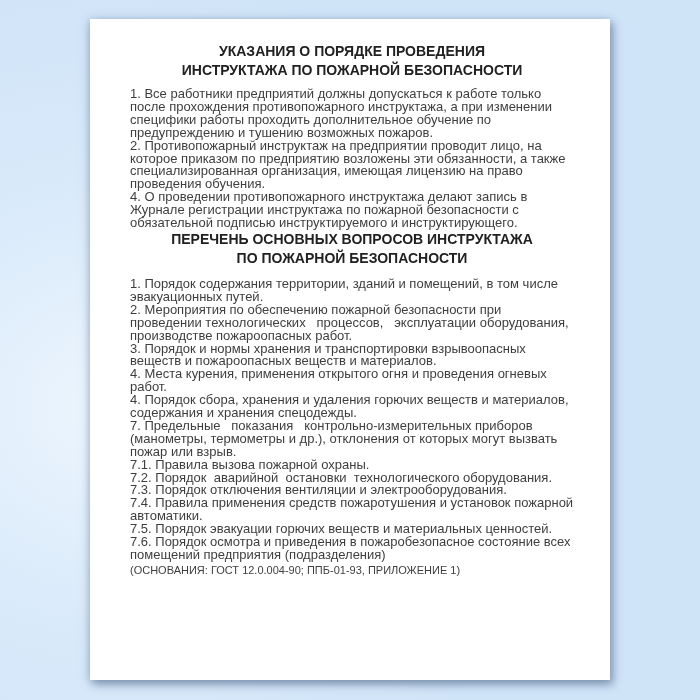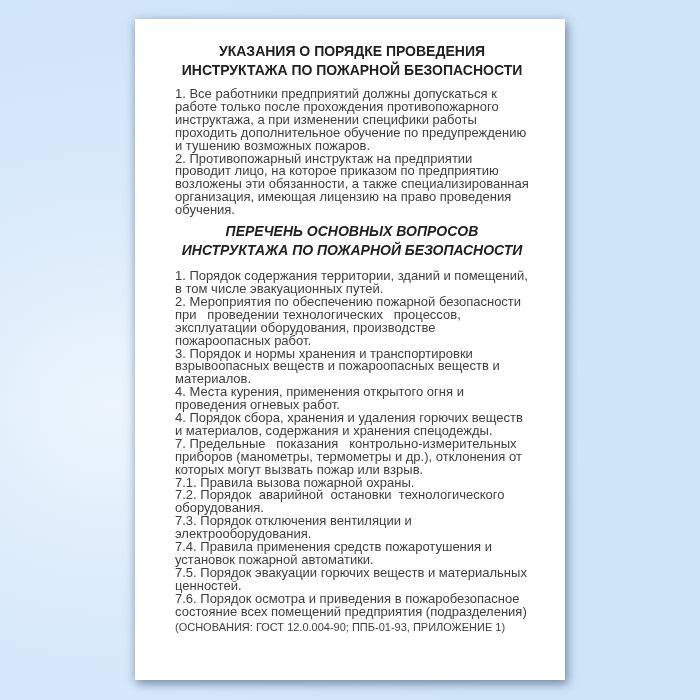--- a/index.html
+++ b/index.html
@@ -3,40 +3,40 @@
 <meta charset="utf-8">
 <style>
   * { margin: 0; padding: 0; box-sizing: border-box; }
   html, body { width: 700px; height: 700px; overflow: hidden; }
   body {
     font-family: "Liberation Sans", "DejaVu Sans", sans-serif;
     background:
       radial-gradient(ellipse 480px 430px at 16% 58%, #ecf5fd 0%, #d8e9fa 55%, #d0e4f8 100%);
   }
   .page {
-    width: 430px;
+    width: 520px;
     height: 661px;
     margin: 19px auto 0 auto;
     background: #ffffff;
     box-shadow:
       0 2px 9px rgba(72, 98, 132, 0.50),
       4px 5px 8px rgba(72, 98, 132, 0.35);
     padding: 23px 36px 0 40px;
   }
   .doc-title {
     font-size: 14px;
     font-weight: bold;
     line-height: 19px;
     color: #212121;
     text-align: center;
     max-width: 368px;
     margin: 0 auto;
   }
   .doc-title.first { margin-bottom: 8px; }
-  .doc-title.second { margin-top: 5px; margin-bottom: 10px; font-style: italic; }
+  .doc-title.second { margin-bottom: 10px; }
   .body-text {
     font-size: 13px;
     line-height: 12.9px;
     color: #3e3e3e;
     white-space: pre-wrap;
   }
   .footer-note {
     margin-top: 2px;
     font-size: 11px;
     line-height: 13px;
@@ -47,20 +47,21 @@
 </head>
 <body>
 
 <div class="page">
 
   <h1 class="doc-title first">УКАЗАНИЯ О ПОРЯДКЕ ПРОВЕДЕНИЯ ИНСТРУКТАЖА ПО ПОЖАРНОЙ БЕЗОПАСНОСТИ</h1>
 
   <div>
     <p class="body-text">1. Все работники предприятий должны допускаться к работе только после прохождения противопожарного инструктажа, а при изменении специфики работы проходить дополнительное обучение по предупреждению и тушению возможных пожаров.</p>
     <p class="body-text">2. Противопожарный инструктаж на предприятии проводит лицо, на которое приказом по предприятию возложены эти обязанности, а также специализированная организация, имеющая лицензию на право проведения обучения.</p>
+    <p class="body-text">4. О проведении противопожарного инструктажа делают запись в Журнале регистрации инструктажа по пожарной безопасности с обязательной подписью инструктируемого и инструктирующего.</p>
   </div>
 
   <h2 class="doc-title second">ПЕРЕЧЕНЬ ОСНОВНЫХ ВОПРОСОВ ИНСТРУКТАЖА ПО ПОЖАРНОЙ БЕЗОПАСНОСТИ</h2>
 
   <div>
     <p class="body-text">1. Порядок содержания территории, зданий и помещений, в том числе эвакуационных путей.</p>
     <p class="body-text">2. Мероприятия по обеспечению пожарной безопасности при   проведении технологических   процессов,   эксплуатации оборудования, производстве пожароопасных работ.</p>
     <p class="body-text">3. Порядок и нормы хранения и транспортировки взрывоопасных веществ и пожароопасных веществ и материалов.</p>
     <p class="body-text">4. Места курения, применения открытого огня и проведения огневых работ.</p>
     <p class="body-text">4. Порядок сбора, хранения и удаления горючих веществ и материалов, содержания и хранения спецодежды.</p>

